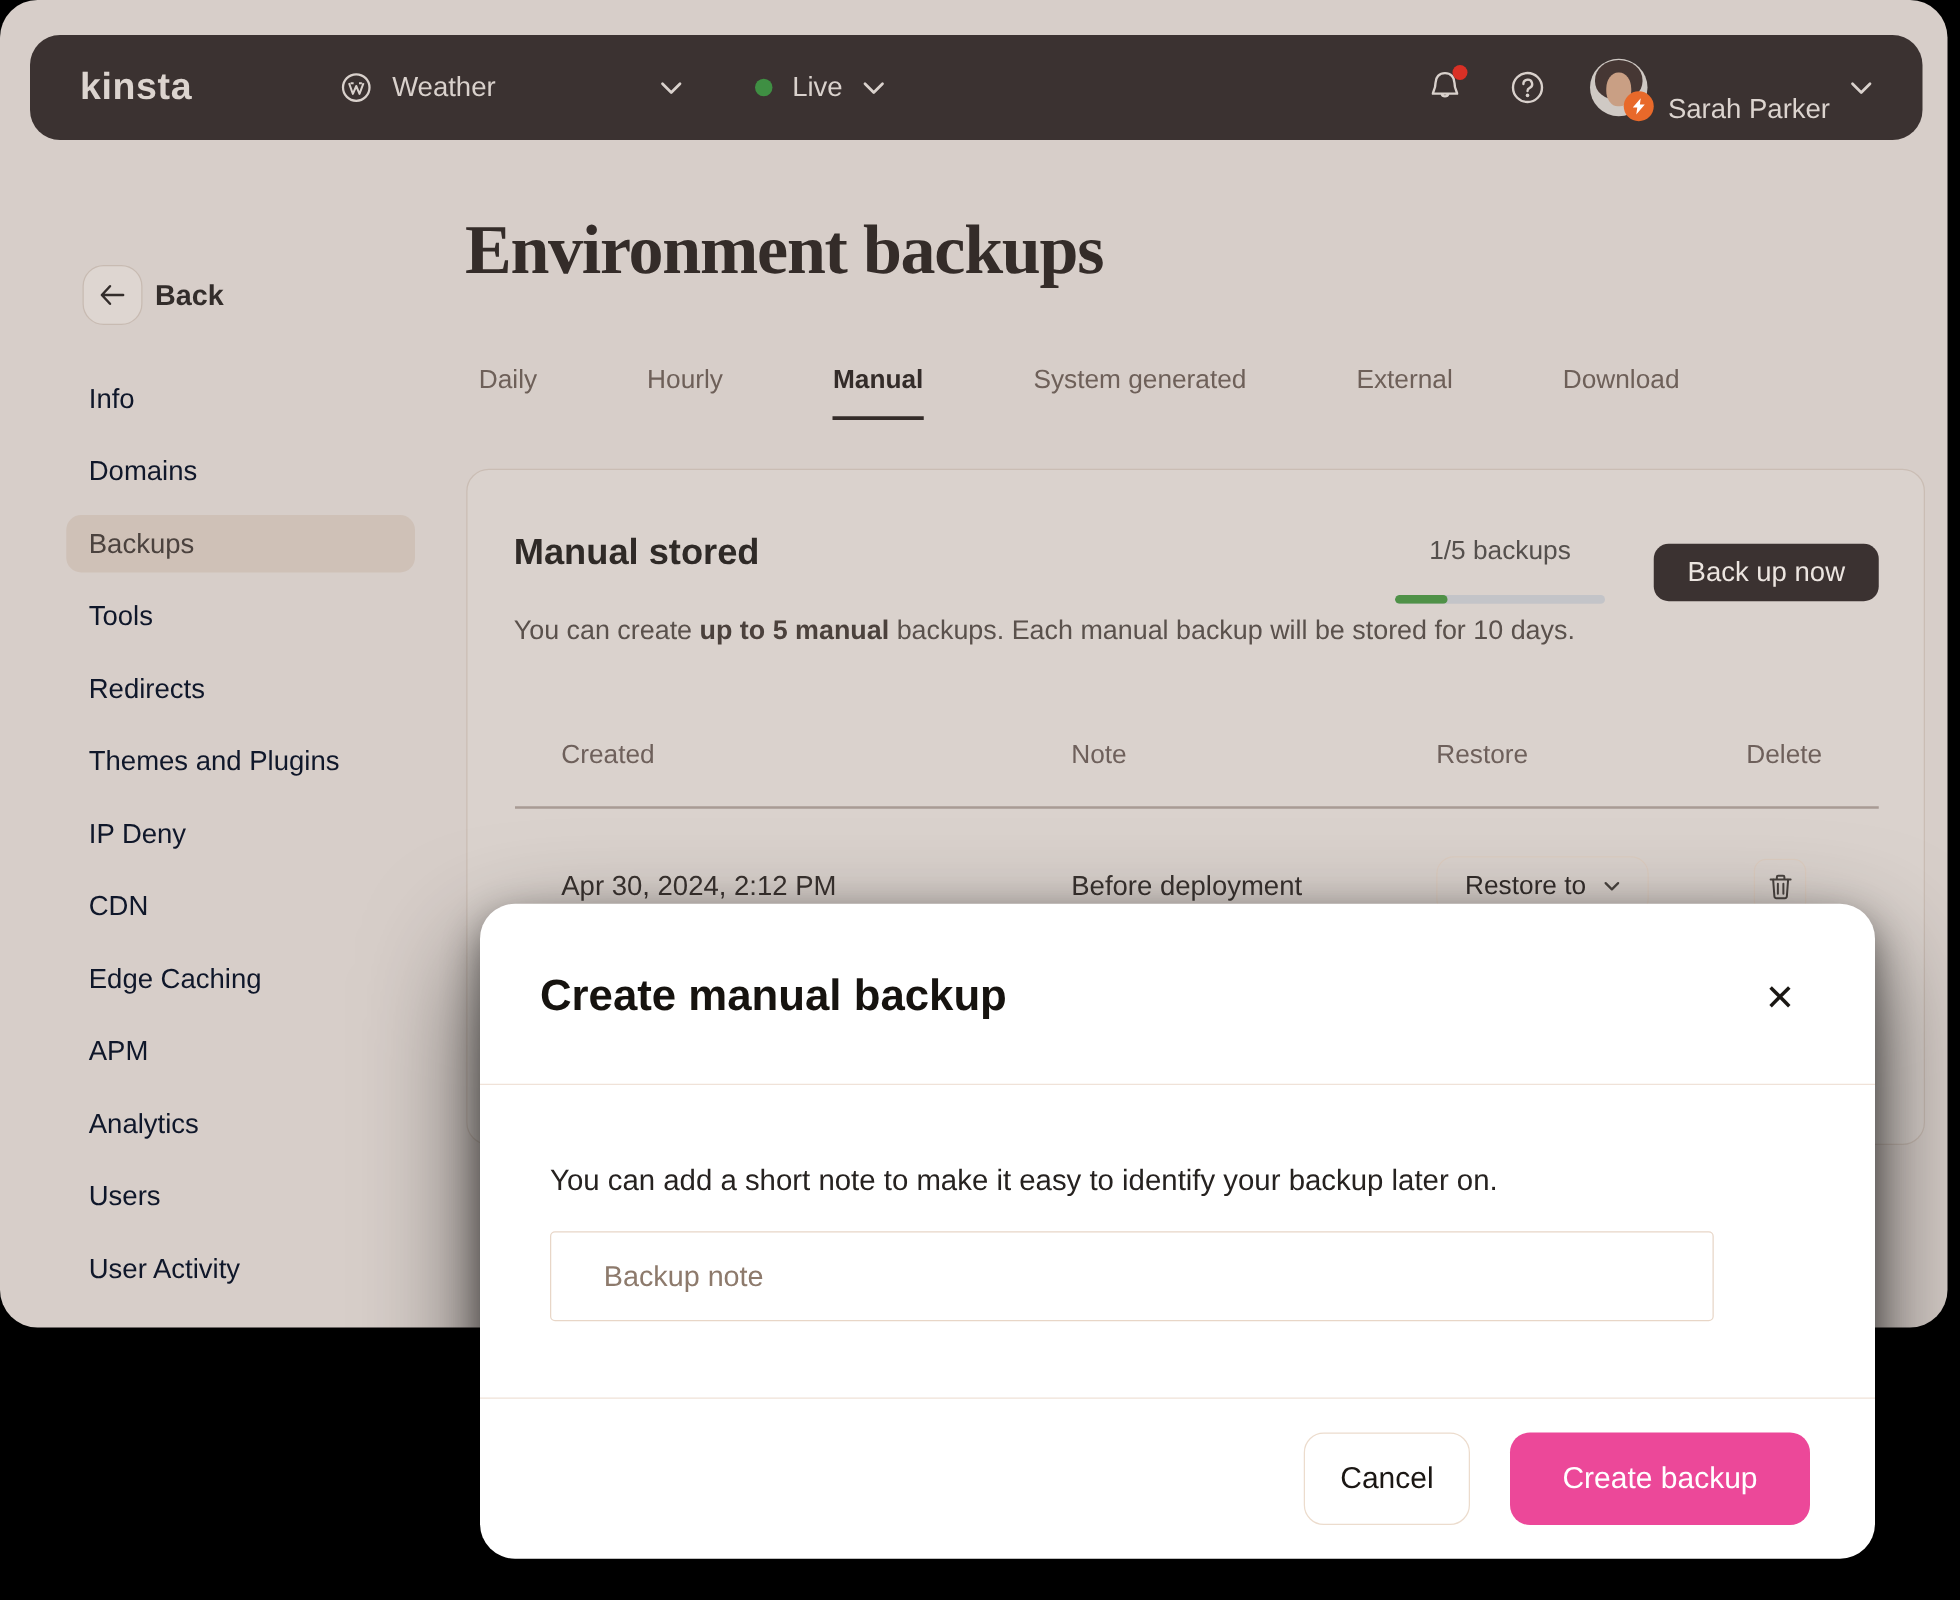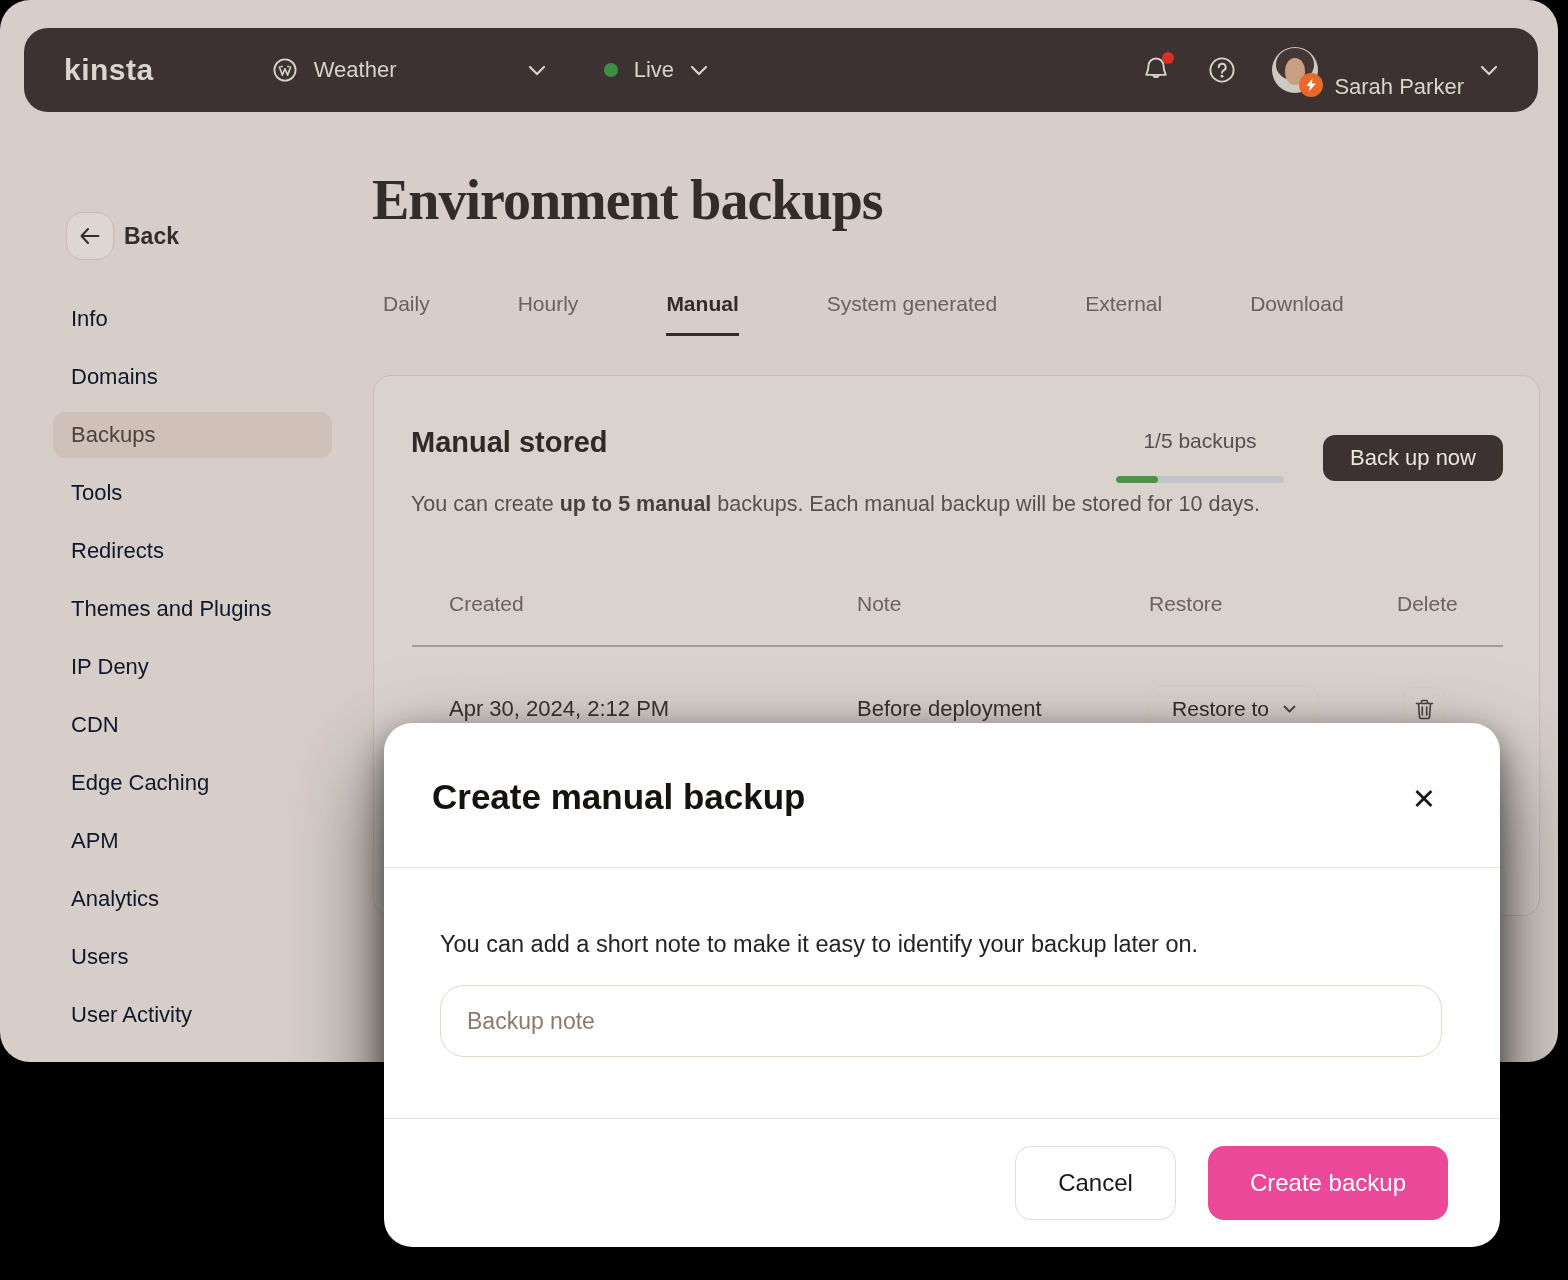--- a/index.html
+++ b/index.html
@@ -78,27 +78,27 @@
     background:transparent; display:flex; align-items:center; justify-content:center; cursor:pointer; margin-left:6px; }
 
   
   .modal { position:absolute; left:384px; top:723px; width:1116px; height:524px; background:#fff;
     border-radius:28px; box-shadow:0 40px 90px rgba(0,0,0,.65), 0 12px 30px rgba(0,0,0,.45); }
   .modal-header { position:absolute; top:0; left:0; right:0; height:145px; border-bottom:1.5px solid #f0e2d8; }
   .modal-title { position:absolute; left:48px; top:54px; font-size:35px; font-weight:700; color:#16130f; }
   .modal-close { position:absolute; right:58px; top:58px; width:36px; height:36px; border:none; background:none;
     font-size:29px; line-height:36px; text-align:center; color:#1a1713; cursor:pointer; font-family:inherit; }
   .modal-body-text { position:absolute; left:56px; top:208px; font-size:23.5px; color:#262220; }
-  .note-input { position:absolute; left:56px; top:262px; width:1002px; height:72px;
-    border:1.5px solid #e8d6c7; border-radius:24px; padding:0 26px; font-size:23px; color:#332d29;
+  .note-input { position:absolute; left:56px; top:262px; width:931px; height:72px;
+    border:1.5px solid #e8d6c7; border-radius:4px; padding:0 42px; font-size:23px; color:#332d29;
     background:#fff; font-family:inherit; outline:none; }
   .note-input::placeholder { color:#8d7a6c; }
   .modal-footer { position:absolute; left:0; right:0; bottom:0; height:129px; border-top:1.5px solid #f0e2d8;
     display:flex; align-items:center; justify-content:flex-end; gap:32px; padding-right:52px; }
-  .cancel-btn { height:74px; padding:0 42px; background:#fff; border:1.5px solid #ecdccd; border-radius:16px;
+  .cancel-btn { height:74px; padding:0 28px; background:#fff; border:1.5px solid #ecdccd; border-radius:16px;
     font-size:24px; color:#1b1714; font-family:inherit; cursor:pointer; }
   .create-btn { height:74px; padding:0 42px; background:#ec4899; border:none; border-radius:16px;
     font-size:24px; color:#fff; font-family:inherit; cursor:pointer; }
 
   svg { display:block; }
 </style>
 </head>
 <body>
 
 <div class="stage">

